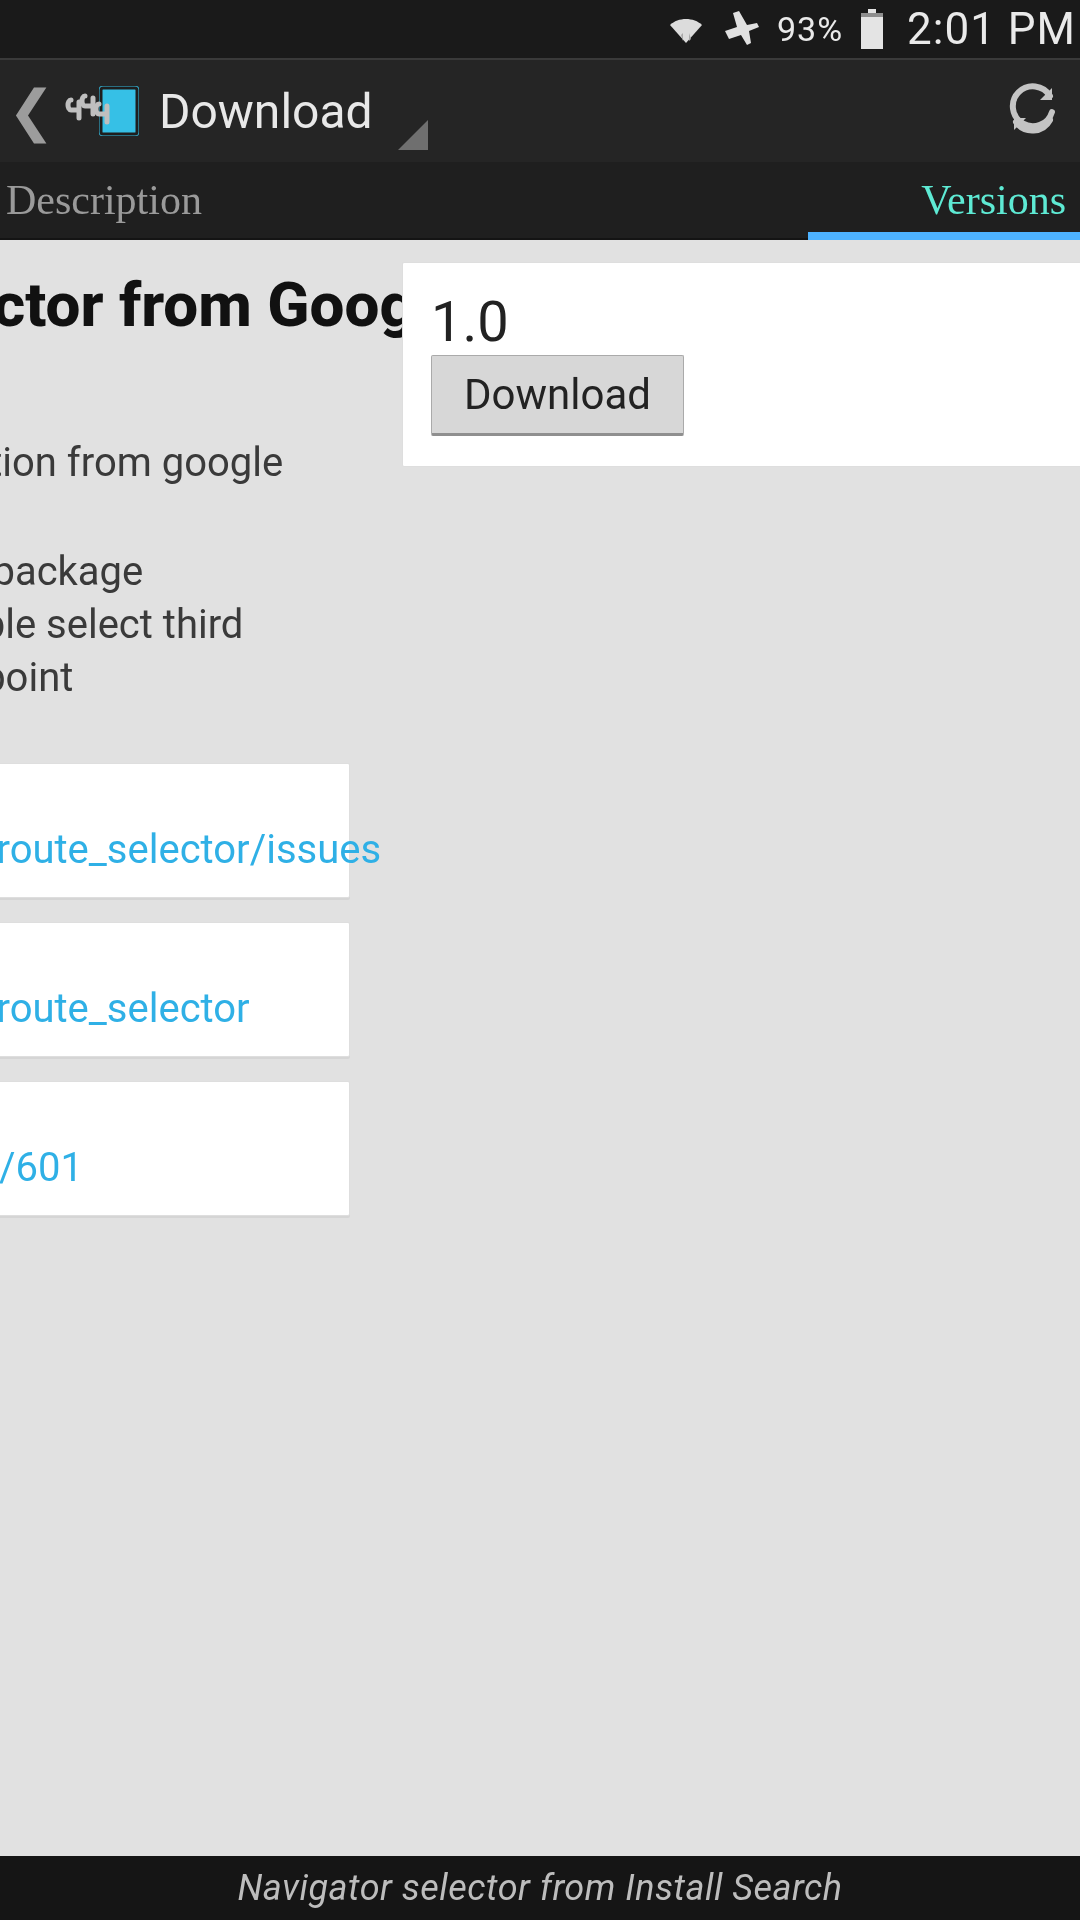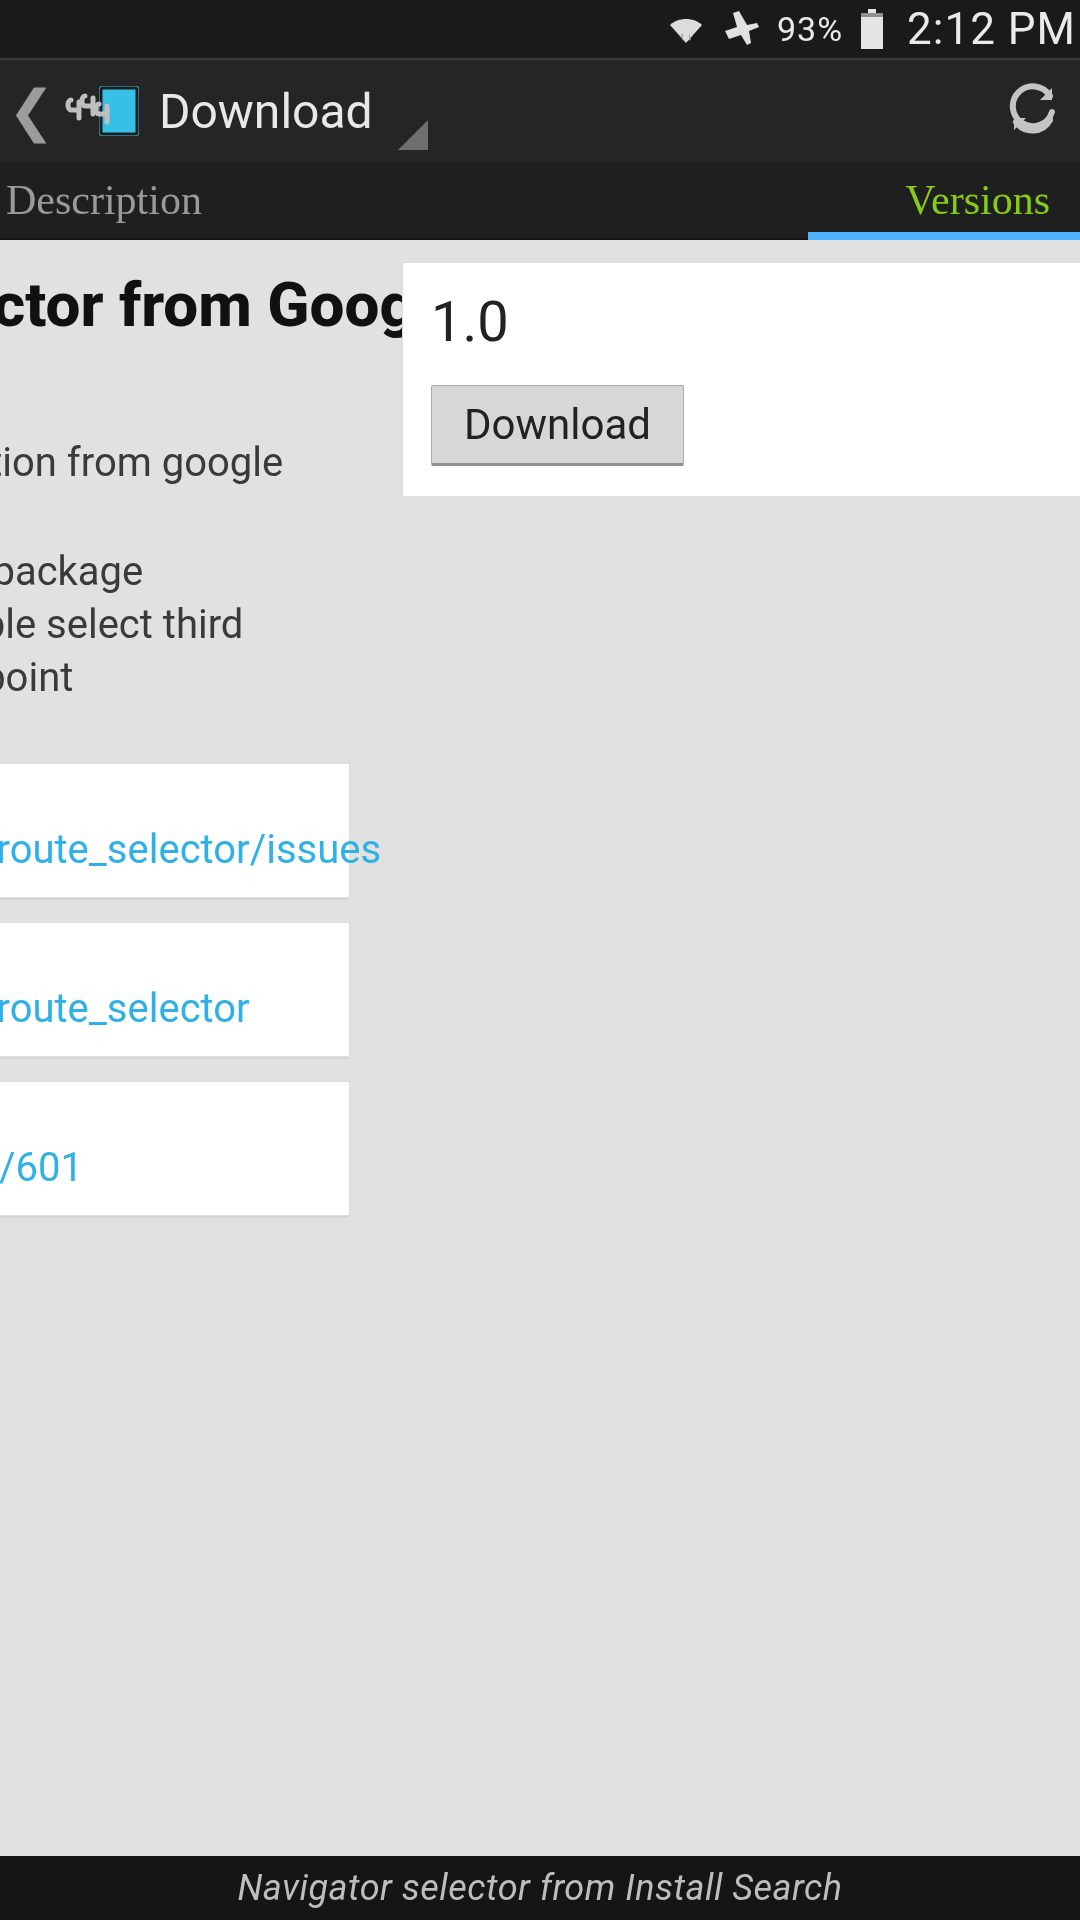--- a/index.html
+++ b/index.html
@@ -78,21 +78,21 @@
     color: #b0b0b0;
     font-size: 42px;
     border-bottom: 2px solid #141414;
     font-family: Liberation Serif, serif;
   }
   .tabs .tab {
     display: flex; align-items: center; justify-content: center;
     position: relative;
   }
   .tabs .tab.desc { flex: 0 0 55%; justify-content: flex-start; padding-left: 6px; color:#9a9a9a;}
-  .tabs .tab.ver  { flex: 0 0 45%; justify-content: flex-end;  padding-right: 30px; color:#84cc16;}
+  .tabs .tab.ver  { flex: 0 0 45%; justify-content: flex-end;  padding-right: 14px; color:#5eead4;}
   .tabs .tab.selected::after {
     content:"";
     position:absolute;
     left: 50%; transform: translateX(-8%);
     bottom:-2px;
     width: 56%; height: 8px;
     background:#4db2ff;
   }
   
   .tabs .tab.ver.selected::after {
@@ -156,21 +156,20 @@
     top: 22px;
     width: 700px;
     background: #ffffff;
     border: 1px solid #dedede;
     border-radius: 2px;
     padding: 26px 28px 30px 28px;
   }
   .ver-panel .vnum {
     font-size: 56px;
     color: #222;
-    margin-bottom: 30px;
   }
   .btn {
     display: inline-block;
     background: #d7d7d7;
     color: #222;
     font-size: 42px;
     padding: 14px 32px;
     border: 1px solid #aaaaaa;
     border-bottom: 3px solid #8f8f8f;
     border-radius: 2px;
@@ -210,21 +209,21 @@
     </svg>
   </span>
   <span class="pct">93%</span>
   <span class="batt">
     <svg width="26" height="40" viewBox="0 0 26 40">
       <rect x="9" y="0" width="8" height="4" fill="#e4e4e4"></rect>
       <rect x="2" y="4" width="22" height="36" fill="#e4e4e4"></rect>
       <rect x="2" y="4" width="22" height="4" fill="#8e8e8e"></rect>
     </svg>
   </span>
-  <span class="clock">2:12 PM</span>
+  <span class="clock">2:01 PM</span>
 </div>
 
 <div class="actionbar">
   <span class="back">❮</span>
   <span class="appicon">
     <svg width="78" height="58" viewBox="0 0 78 58">
       <rect x="34" y="4" width="40" height="50" rx="3" fill="#36c0e6"></rect>
       <rect x="36" y="6" width="36" height="46" rx="2" fill="none" stroke="#1e1e1e" stroke-width="3"></rect>
       <g fill="none" stroke="#bfbfbf" stroke-width="5" stroke-linecap="round">
         <path d="M6 18 C 2 18 2 28 6 28 L14 28 M14 20 L14 36"></path>

